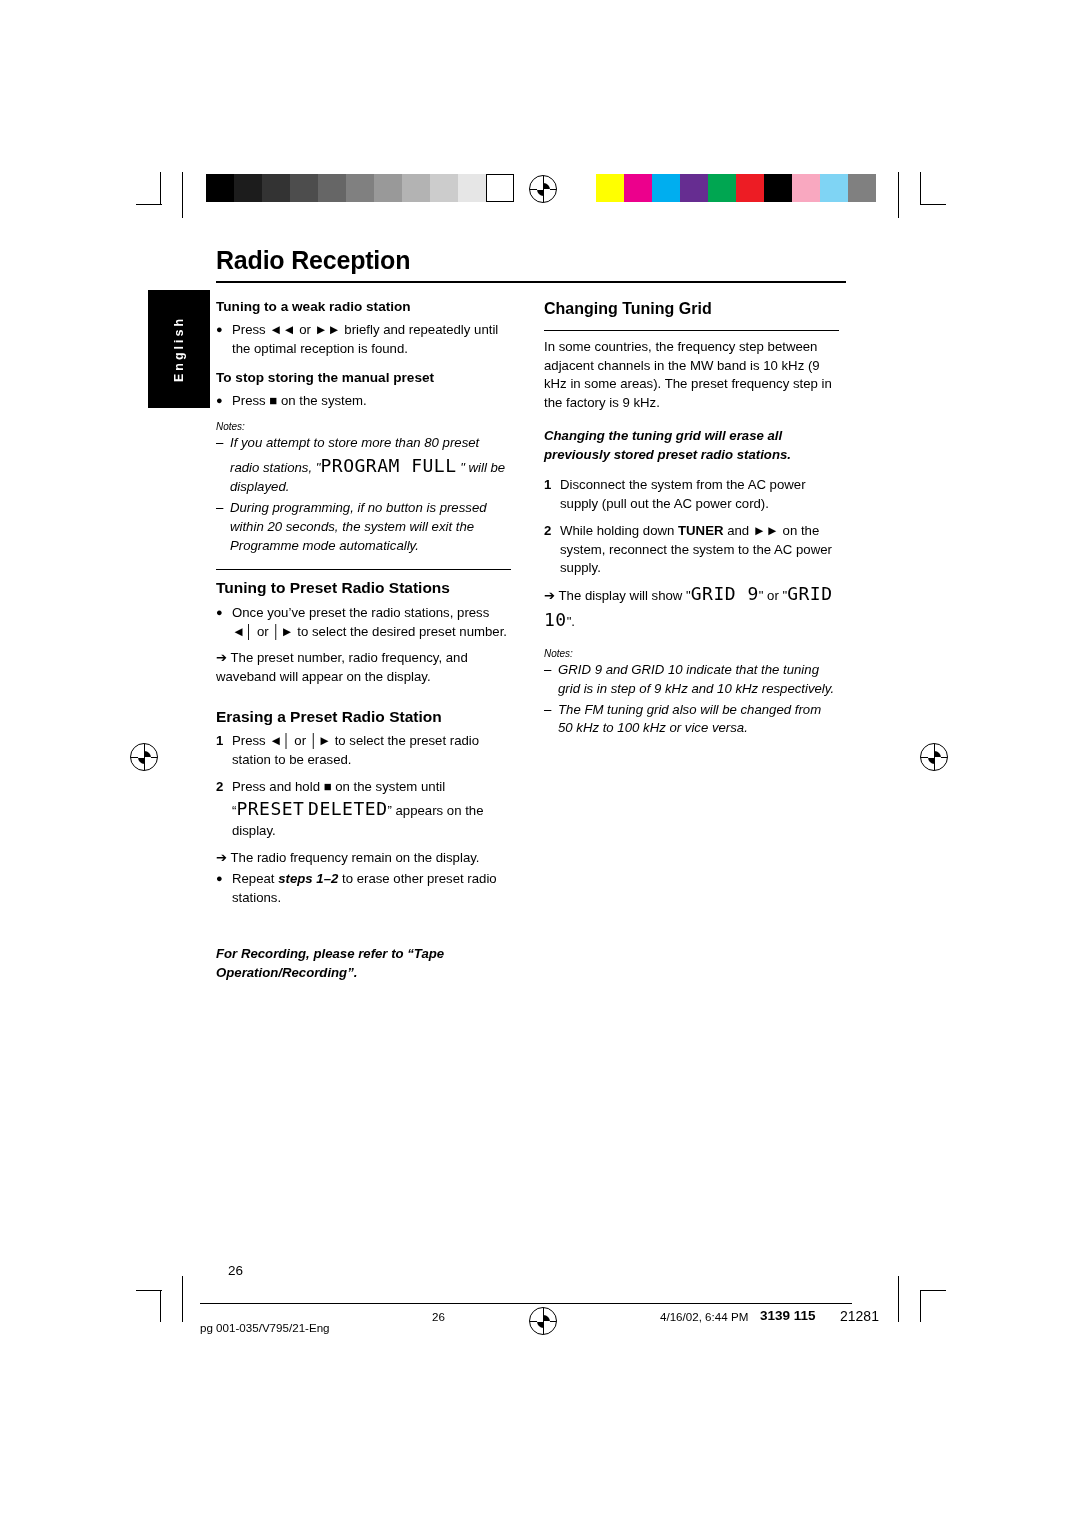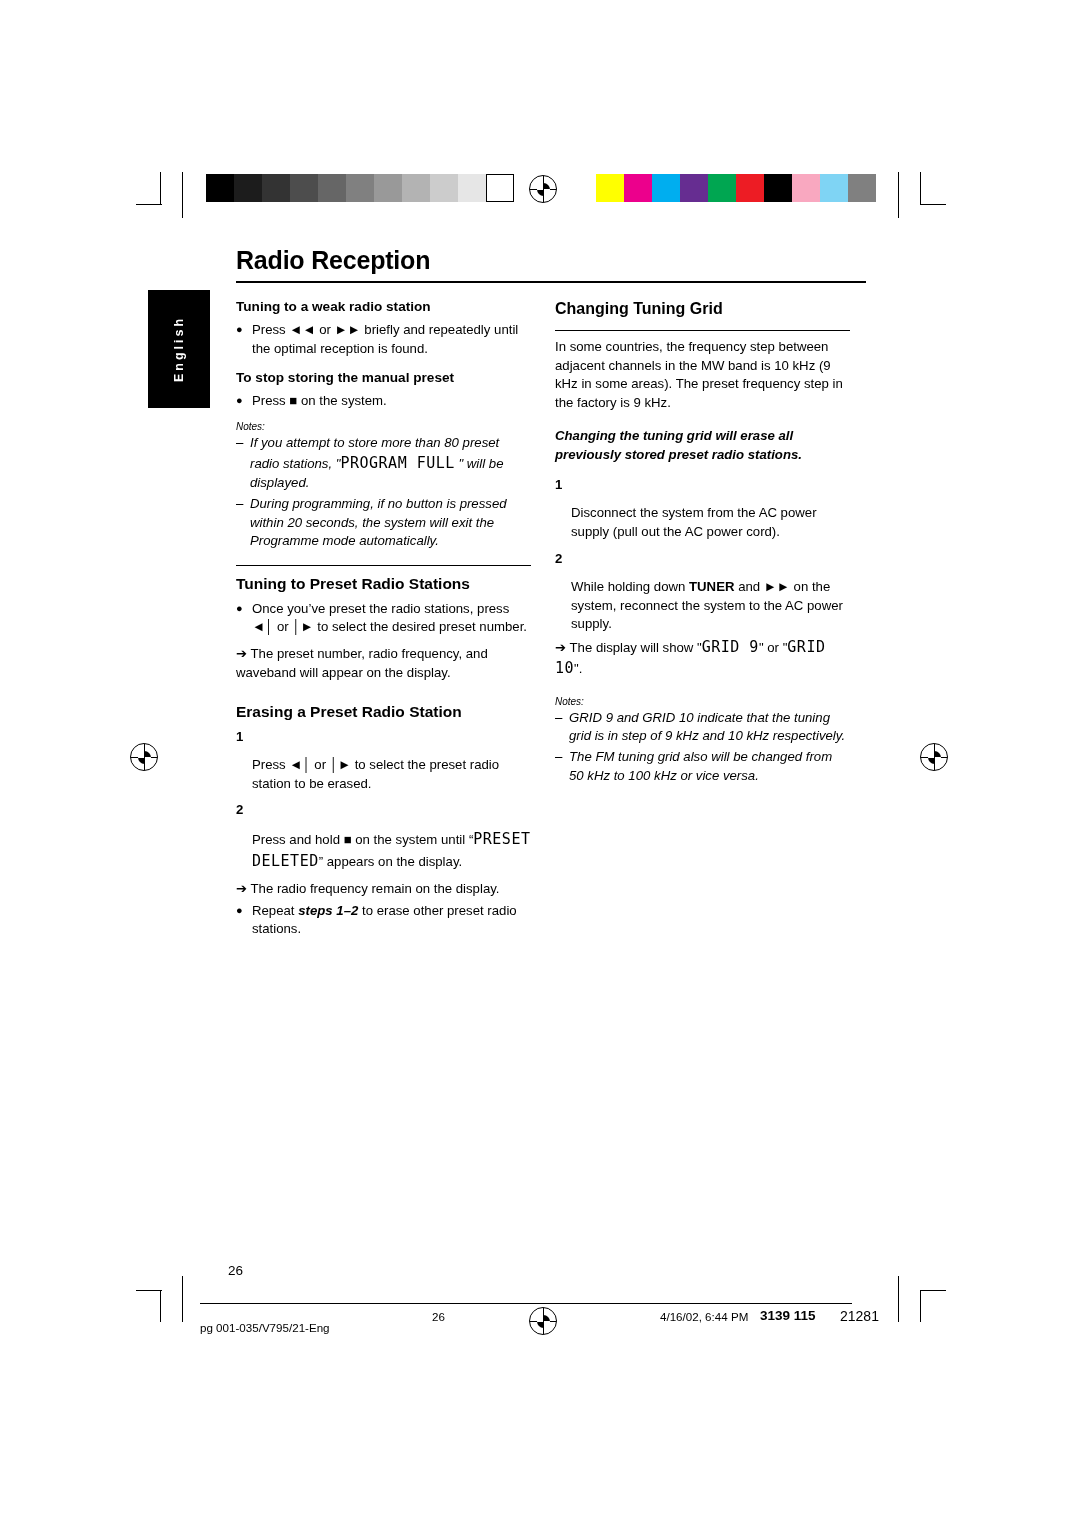--- a/index.html
+++ b/index.html
@@ -27,61 +27,61 @@
     width:13px; height:13px; margin:-6.5px 0 0 -6.5px;
     border-radius:50%;
     background:conic-gradient(#000 0 25%, #fff 0 50%, #000 0 75%, #fff 0);
   }
 
   
   .bar-row { position:absolute; display:flex; }
   .bar-row div { width:28px; height:28px; }
 
   
-  .content { position:absolute; left:236px; top:246px; width:630px; }
+  .content { position:absolute; left:216px; top:246px; width:630px; }
 
   h1.title {
     font-size:25px; font-weight:bold; letter-spacing:-0.2px;
     margin:0 0 6px 0;
   }
   .title-rule { border-top:2px solid #000; width:630px; margin-bottom:16px; }
 
-  .cols { display:flex; gap:24px; }
+  .cols { display:flex; gap:33px; }
   .col { width:295px; }
 
   h2 {
     font-size:15.5px; font-weight:bold; margin:0 0 6px 0; line-height:1.25;
   }
   .h2rule { border-top:1.5px solid #000; margin:0 0 7px 0; }
 
   p { margin:0 0 9px 0; font-size:13.2px; line-height:1.42; }
   .bold { font-weight:bold; }
   .ital { font-style:italic; }
 
   .bullet-item { display:flex; margin:0 0 8px 0; font-size:13.2px; line-height:1.42; }
   .bullet-item .dot {
     width:16px; flex:0 0 16px; font-size:11px; line-height:1.5; color:#000;
   }
   .bullet-item .btxt { flex:1; }
 
   .num-item { display:flex; margin:0 0 8px 0; font-size:13.2px; line-height:1.42; }
   .num-item .num { width:16px; flex:0 0 16px; font-weight:bold; }
-  .num-item .ntxt { flex:1;margin-top:28px; }
+  .num-item .ntxt { flex:1; }
 
   .arrow-line { font-size:13.2px; line-height:1.42; margin:0 0 3px 0; }
   .arrow { font-family:"DejaVu Sans", sans-serif; }
 
   .notes-label { font-style:italic; font-size:10px; margin:10px 0 2px 0; }
   .note { font-style:italic; font-size:13.2px; line-height:1.42; margin:0 0 2px 0; display:flex; }
   .note .dash { width:14px; flex:0 0 14px; }
   .note .ntx { flex:1; }
 
   .lcd {
     font-family:"DejaVu Sans Mono", monospace;
-    font-size:15px; letter-spacing:0.5px;
+    font-size:18px; letter-spacing:0.5px;
   }
 
   .spacer-rule { border-top:1.5px solid #000; margin:14px 0 8px 0; }
 
   .closing { font-style:italic; font-weight:bold; font-size:13.2px; line-height:1.45; margin-top:36px; }
 
   
   .side-tab {
     position:absolute; left:148px; top:290px; width:62px; height:118px;
     background:#000; color:#fff;
@@ -242,20 +242,21 @@
           <span class="arrow">➔</span>
           <span>The radio frequency remain on the display.</span>
         </div>
 
 
         <div class="bullet-item">
           <span class="dot">●</span>
           <span class="btxt"><span>Repeat </span><span class="bold ital">steps 1–2</span><span> to erase other preset radio stations.</span></span>
         </div>
 
+        <div class="closing">For Recording, please refer to “Tape Operation/Recording”.</div>
       </div>
 
       <div class="col">
 
         <h2 style="font-size:16px; padding-bottom:5px;">Changing Tuning Grid</h2>
         <div class="h2rule"></div>
 
         <p>In some countries, the frequency step between adjacent channels in the MW band is 10 kHz (9 kHz in some areas). The preset frequency step in the factory is 9 kHz.</p>
 
         <p class="bold ital" style="margin-top:14px; margin-bottom:12px;">Changing the tuning grid will erase all previously stored preset radio stations.</p>

